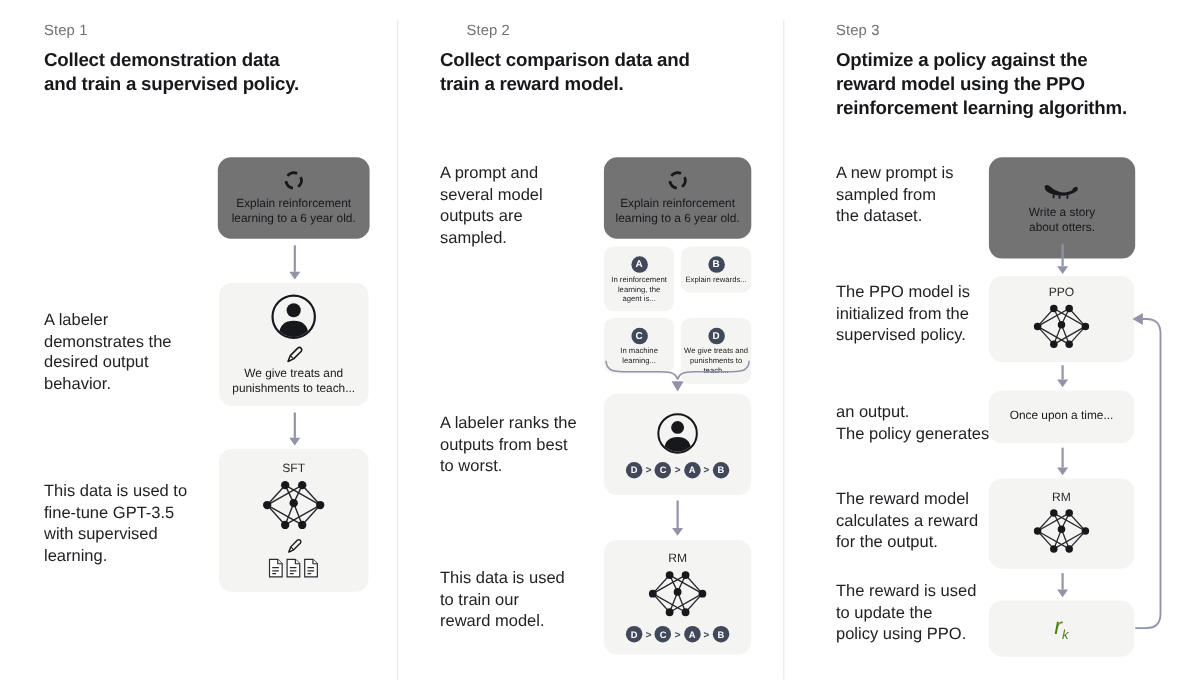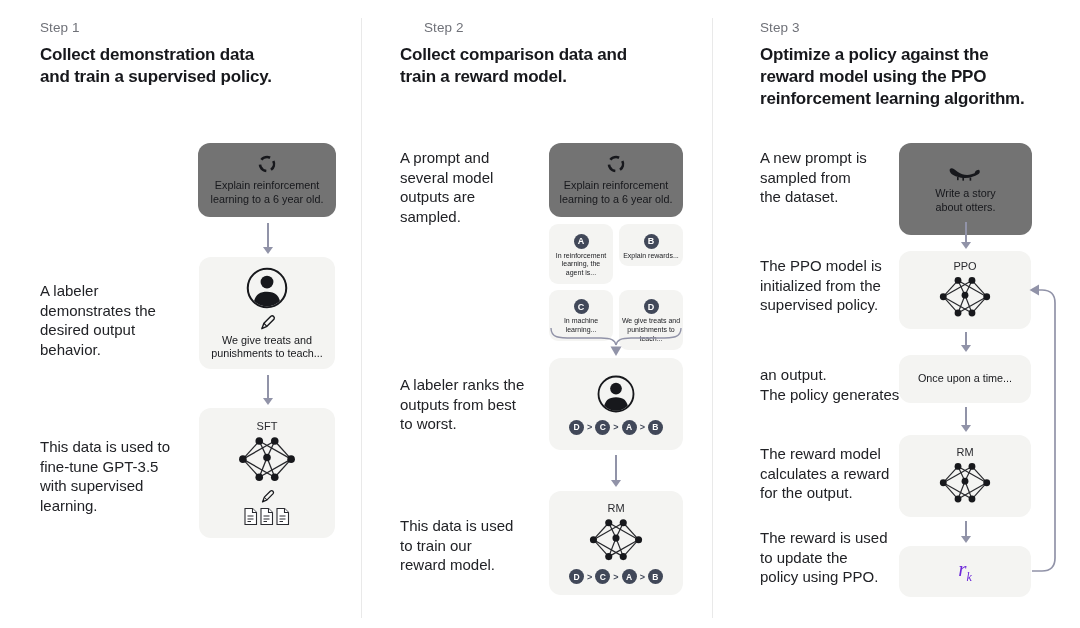--- a/index.html
+++ b/index.html
@@ -27,21 +27,21 @@
   .cards{position:absolute;display:grid;grid-template-columns:1fr 1fr;gap:6px;align-items:start;}
   .card{background:#f4f4f2;border-radius:9px;padding:6px 2px 6px 2px;text-align:center;}
   .letter{width:15px;height:15px;border-radius:50%;background:#414859;color:#fff;font-size:9px;
     font-weight:bold;display:inline-flex;align-items:center;justify-content:center;}
   .ctext{font-size:7px;line-height:8.8px;color:#212226;margin-top:3px;}
   .ctext span{display:block;white-space:nowrap;}
   .ranking{display:flex;align-items:center;gap:2.5px;justify-content:center;}
   .rletter{width:15px;height:15px;border-radius:50%;background:#414859;color:#fff;font-size:8.5px;
     font-weight:bold;display:flex;align-items:center;justify-content:center;}
   .rsep{font-size:9px;font-weight:bold;color:#414859;padding:0 .5px;}
-  .rk{font-family:Liberation Serif, serif;font-style:italic;font-size:21px;color:#6d28d9;}
+  .rk{font-family:Liberation Sans, sans-serif;font-style:italic;font-size:21px;color:#4d7c0f;}
   .rk sub{font-size:12px;}
   .icon{display:block;}
   svg{display:block;}
 </style>
 </head>
 <body>
 
 <div id="stage">
 
   <div class="divider" style="left:361px;"></div>

